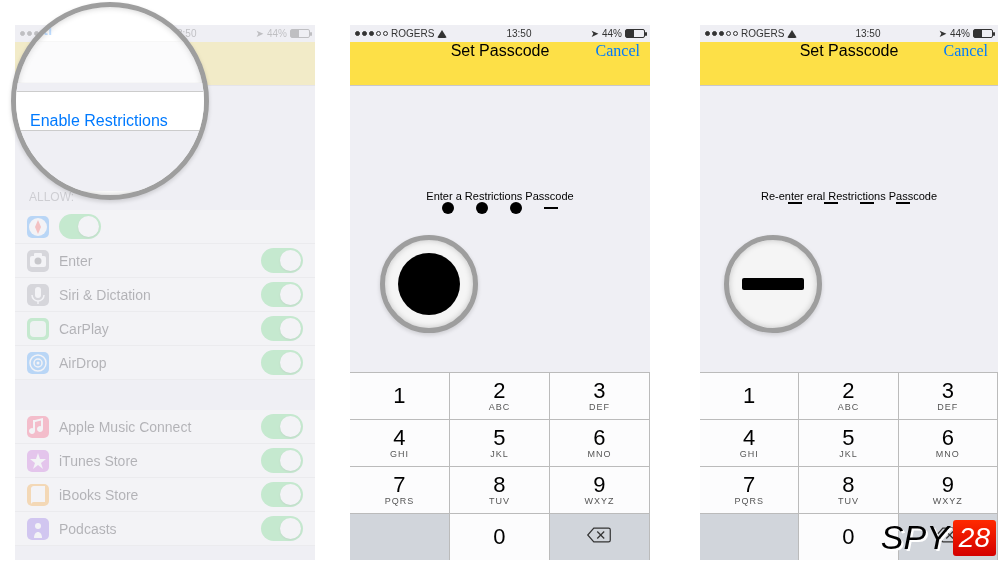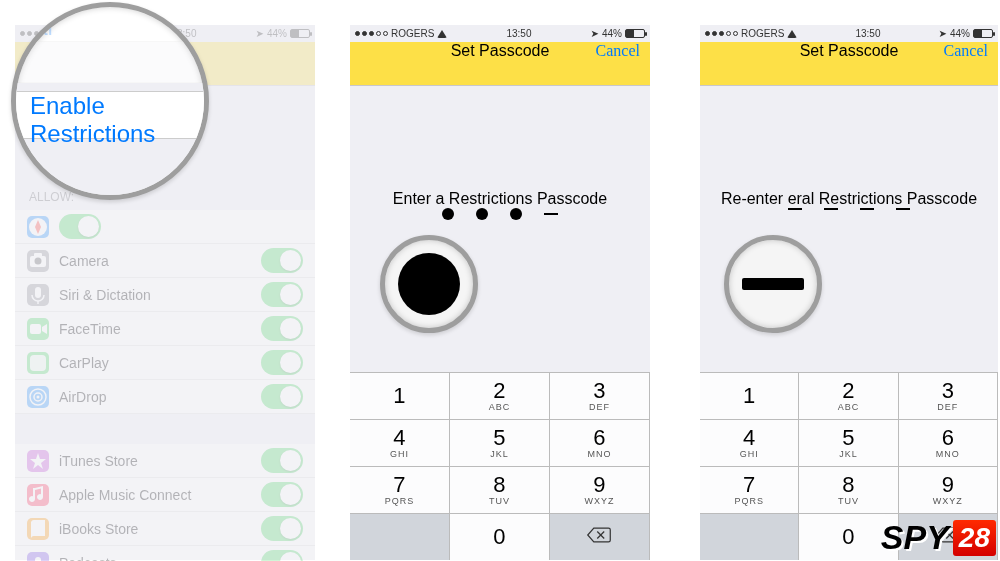--- a/index.html
+++ b/index.html
@@ -37,45 +37,45 @@
   .toggle { width: 42px; height: 25px; background: #4cd964; border-radius: 13px; position: relative; }
   .toggle::after { content:""; position:absolute; right:2px; top:2px; width:21px; height:21px; background:#fff; border-radius:50%; box-shadow:0 1px 2px rgba(0,0,0,.3); }
   .spacer-row { height: 30px; }
 
   
   .lens1 { position: absolute; left: -4px; top: -23px; width: 198px; height: 198px; border-radius: 50%; background: #fff; border: 5px solid #9e9e9e; box-shadow: inset 0 0 6px rgba(0,0,0,.2), 0 2px 4px rgba(0,0,0,.15); overflow: hidden; z-index: 20; }
   .lens1-content { padding-top: 8px; }
   .lens1-top { font-size: 22px; color: #007aff; opacity: 0.25; }
   .lens1-row1 { height: 42px; background: #efeff4; border-top: 1px solid #ddd; border-bottom: 1px solid #ddd; display:flex; align-items:center; justify-content:center; font-size: 18px; color:#666; opacity:.25;}
   .lens1-row2 { height: 34px; background: #efeff4; }
-  .lens1-enable { height: 48px; background: #fff; border-top: 0.5px solid #ccc; border-bottom: 0.5px solid #ccc; display:flex; align-items:flex-start; padding-left: 14px; font-size: 24px; color: #007aff; }
+  .lens1-enable { height: 40px; background: #fff; border-top: 0.5px solid #ccc; border-bottom: 0.5px solid #ccc; display:flex; align-items:flex-end; padding-left: 14px; font-size: 16px; color: #007aff; }
   .lens1-bottom { height: 60px; background: #efeff4; }
 
   
   .pass-area { text-align: center; padding-top: 104px; }
-  .pass-prompt { font-size: 16px; color: #000; }
+  .pass-prompt { font-size: 11px; color: #000; }
   .pass-dots { display: flex; justify-content: center; gap: 22px; align-items: center; }
   .pdot { width: 12px; height: 12px; border-radius: 50%; background: #000; }
   .pdash { width: 14px; height: 2px; background: #000; }
 
   
   .lens-pass { position: absolute; width: 98px; height: 98px; border-radius: 50%; background: #f5f5f5; border: 5px solid #9e9e9e; box-shadow: inset 0 0 6px rgba(0,0,0,.2), 0 2px 4px rgba(0,0,0,.15); display:flex; align-items: center; justify-content: center; z-index: 15; }
   .lens-pass.big-dot::after { content:""; width: 62px; height: 62px; background: #000; border-radius: 50%; }
   .lens-pass.big-dash::after { content:""; width: 62px; height: 12px; background: #000; border-radius: 2px; }
 
   
   .keypad { position: absolute; bottom: 0; left: 0; right: 0; background: #d1d5db; display: flex; flex-wrap: wrap; }
   .key { width: 33.333%; height: 47px; background: #fcfcfd; border-right: 0.5px solid #bbb; border-top: 0.5px solid #bbb; display: flex; flex-direction: column; align-items: center; justify-content: center; }
   .key .num { font-size: 22px; font-weight: 300; line-height: 1; }
   .key .ltr { font-size: 9px; letter-spacing: 1px; color: #555; }
   .key.blank { background: #d1d5db; }
   .backspace-icon svg { width: 26px; height: 18px; }
 
   
-  .watermark { position: absolute; right: 4px; bottom: 4px; z-index: 40; display: flex; align-items: center; font-weight: 700; font-style: italic; }
+  .watermark { position: absolute; right: 4px; bottom: 4px; z-index: 40; display: flex; align-items: center; font-weight: 400; font-style: italic; }
   .wm-spy { font-size: 34px; color: #000; text-shadow: 2px 2px 0 #fff; }
   .wm-box { background: linear-gradient(180deg,#ff2a00,#d40000); color:#fff; padding: 2px 6px; margin-left: 4px; border-radius: 3px; font-size: 28px; }
 </style>
 </head>
 <body>
 
 <div class="phone p1">
   <div class="faded">
     <div class="statusbar">
       <div class="sb-left">
@@ -116,50 +116,39 @@
         </div>
         <div class="row">
           <span class="icon">
             <svg width="22" height="22" viewBox="0 0 22 22">
               <rect width="22" height="22" rx="5" fill="#8e8e93"></rect>
               <rect x="3" y="6" width="16" height="11" rx="2" fill="#fff"></rect>
               <circle cx="11" cy="11" r="3.5" fill="#555"></circle>
               <rect x="7" y="3" width="8" height="4" rx="1" fill="#fff"></rect>
             </svg>
           </span>
-          <span class="label">Camera</span>
+          <span class="label">Enter</span>
           <span class="toggle"></span>
         </div>
         <div class="row">
           <span class="icon">
             <svg width="22" height="22" viewBox="0 0 22 22">
               <rect width="22" height="22" rx="5" fill="#8e8e93"></rect>
               <rect x="8" y="3" width="6" height="11" rx="3" fill="#fff"></rect>
               <path d="M5 11a6 6 0 0 0 12 0" stroke="#fff" fill="none" stroke-width="1.5"></path>
               <line x1="11" y1="17" x2="11" y2="20" stroke="#fff" stroke-width="1.5"></line>
             </svg>
           </span>
           <span class="label">Siri &amp; Dictation</span>
           <span class="toggle"></span>
         </div>
         <div class="row">
           <span class="icon">
             <svg width="22" height="22" viewBox="0 0 22 22">
               <rect width="22" height="22" rx="5" fill="#4cd964"></rect>
-              <rect x="3" y="6" width="11" height="10" rx="2" fill="#fff"></rect>
-              <polygon points="15,9 20,6 20,16 15,13" fill="#fff"></polygon>
-            </svg>
-          </span>
-          <span class="label">FaceTime</span>
-          <span class="toggle"></span>
-        </div>
-        <div class="row">
-          <span class="icon">
-            <svg width="22" height="22" viewBox="0 0 22 22">
-              <rect width="22" height="22" rx="5" fill="#4cd964"></rect>
               <rect x="3" y="3" width="16" height="16" rx="4" fill="#fff" opacity=".9"></rect>
             </svg>
           </span>
           <span class="label">CarPlay</span>
           <span class="toggle"></span>
         </div>
         <div class="row">
           <span class="icon">
             <svg width="22" height="22" viewBox="0 0 22 22">
               <rect width="22" height="22" rx="5" fill="#1e90ff"></rect>
@@ -170,35 +159,35 @@
           </span>
           <span class="label">AirDrop</span>
           <span class="toggle"></span>
         </div>
       </div>
     <div class="spacer-row"></div>
     <div id="p1-list2">
         <div class="row">
           <span class="icon">
             <svg width="22" height="22" viewBox="0 0 22 22">
+              <rect width="22" height="22" rx="5" fill="#ff2d55"></rect>
+              <path d="M8 4v11a3 3 0 1 1-2-2.8V4h2z M8 4l8-2v11a3 3 0 1 1-2-2.8V4.5L8 6" fill="#fff"></path>
+            </svg>
+          </span>
+          <span class="label">Apple Music Connect</span>
+          <span class="toggle"></span>
+        </div>
+        <div class="row">
+          <span class="icon">
+            <svg width="22" height="22" viewBox="0 0 22 22">
               <rect width="22" height="22" rx="5" fill="#c44dd8"></rect>
               <polygon points="11,3 13,9 19,9 14,13 16,19 11,15 6,19 8,13 3,9 9,9" fill="#fff"></polygon>
             </svg>
           </span>
           <span class="label">iTunes Store</span>
-          <span class="toggle"></span>
-        </div>
-        <div class="row">
-          <span class="icon">
-            <svg width="22" height="22" viewBox="0 0 22 22">
-              <rect width="22" height="22" rx="5" fill="#ff2d55"></rect>
-              <path d="M8 4v11a3 3 0 1 1-2-2.8V4h2z M8 4l8-2v11a3 3 0 1 1-2-2.8V4.5L8 6" fill="#fff"></path>
-            </svg>
-          </span>
-          <span class="label">Apple Music Connect</span>
           <span class="toggle"></span>
         </div>
         <div class="row">
           <span class="icon">
             <svg width="22" height="22" viewBox="0 0 22 22">
               <rect width="22" height="22" rx="5" fill="#ff9500"></rect>
               <path d="M4 4a3 3 0 0 1 3-2h11v16H7a3 3 0 0 0-3 2V4z" fill="#fff"></path>
             </svg>
           </span>
           <span class="label">iBooks Store</span>

